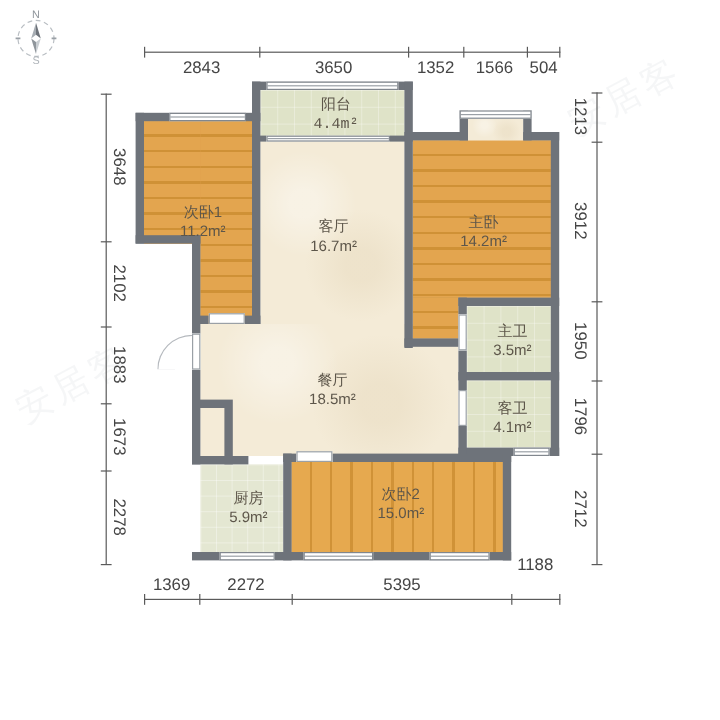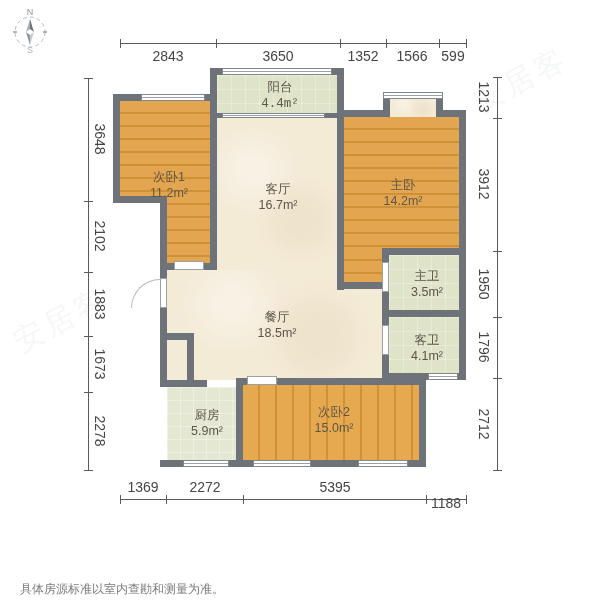--- a/index.html
+++ b/index.html
@@ -174,21 +174,21 @@
   <div class="abs tick" style="left:120px;top:39px;width:1px;height:9px;"></div>
   <div class="abs tick" style="left:216px;top:39px;width:1px;height:9px;"></div>
   <div class="abs tick" style="left:340px;top:39px;width:1px;height:9px;"></div>
   <div class="abs tick" style="left:386px;top:39px;width:1px;height:9px;"></div>
   <div class="abs tick" style="left:439px;top:39px;width:1px;height:9px;"></div>
   <div class="abs tick" style="left:466px;top:39px;width:1px;height:9px;"></div>
   <div class="abs dim" style="left:168px;top:56px;">2843</div>
   <div class="abs dim" style="left:278px;top:56px;">3650</div>
   <div class="abs dim" style="left:363px;top:56px;">1352</div>
   <div class="abs dim" style="left:412px;top:56px;text-align:right;">1566</div>
-  <div class="abs dim" style="left:453px;top:56px;">599</div>
+  <div class="abs dim" style="left:453px;top:56px;">504</div>
 
   <div class="abs dline" style="left:88px;top:78px;width:1px;height:392px;"></div>
   <div class="abs tick" style="left:84px;top:78px;width:9px;height:1px;"></div>
   <div class="abs tick" style="left:84px;top:201px;width:9px;height:1px;"></div>
   <div class="abs tick" style="left:84px;top:272px;width:9px;height:1px;"></div>
   <div class="abs tick" style="left:84px;top:336px;width:9px;height:1px;"></div>
   <div class="abs tick" style="left:84px;top:392px;width:9px;height:1px;"></div>
   <div class="abs tick" style="left:84px;top:470px;width:9px;height:1px;"></div>
   <div class="abs dim v" style="left:100px;top:139px;">3648</div>
   <div class="abs dim v" style="left:100px;top:236px;">2102</div>
@@ -211,17 +211,16 @@
 
   <div class="abs dline" style="left:120px;top:499px;width:347px;height:1px;"></div>
   <div class="abs tick" style="left:120px;top:495px;width:1px;height:9px;"></div>
   <div class="abs tick" style="left:166px;top:495px;width:1px;height:9px;"></div>
   <div class="abs tick" style="left:243px;top:495px;width:1px;height:9px;"></div>
   <div class="abs tick" style="left:426px;top:495px;width:1px;height:9px;"></div>
   <div class="abs tick" style="left:466px;top:495px;width:1px;height:9px;"></div>
   <div class="abs dim" style="left:143px;top:487px;">1369</div>
   <div class="abs dim" style="left:205px;top:487px;">2272</div>
   <div class="abs dim" style="left:335px;top:487px;">5395</div>
-  <div class="abs dim" style="left:446px;top:503px;">1188</div>
-
-  <div class="note" style="top:581px;">具体房源标准以室内查勘和测量为准。</div>
+  <div class="abs dim" style="left:446px;top:470px;">1188</div>
+
 
 </div>
 
 </body></html>

